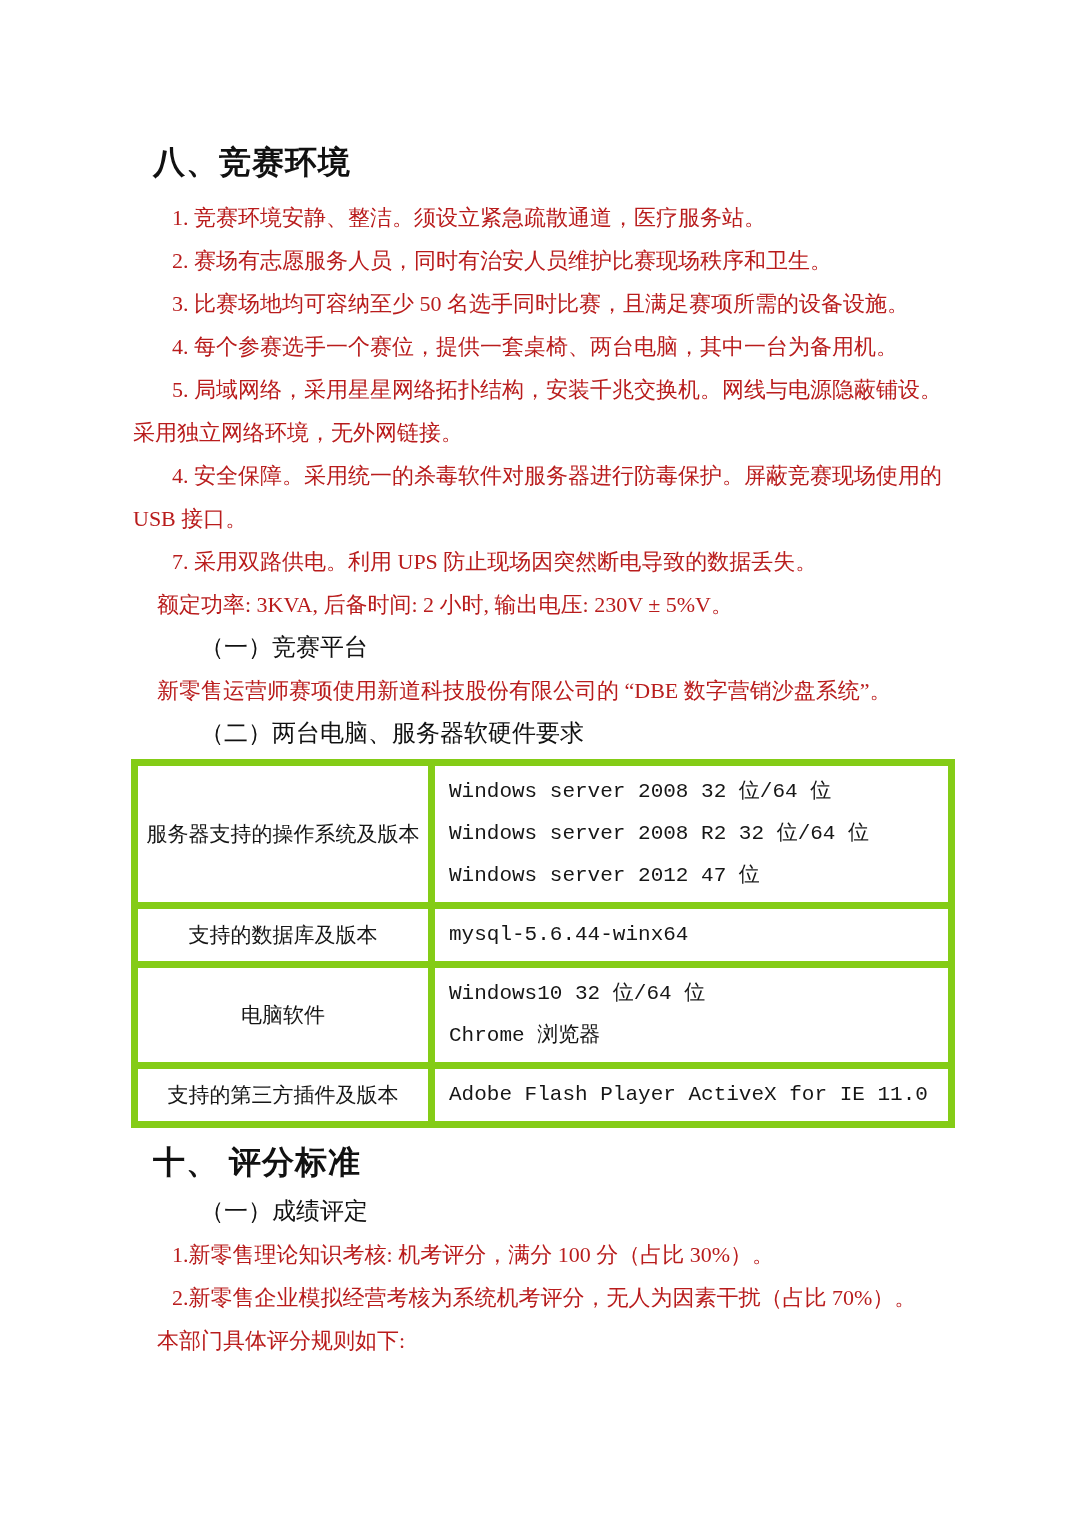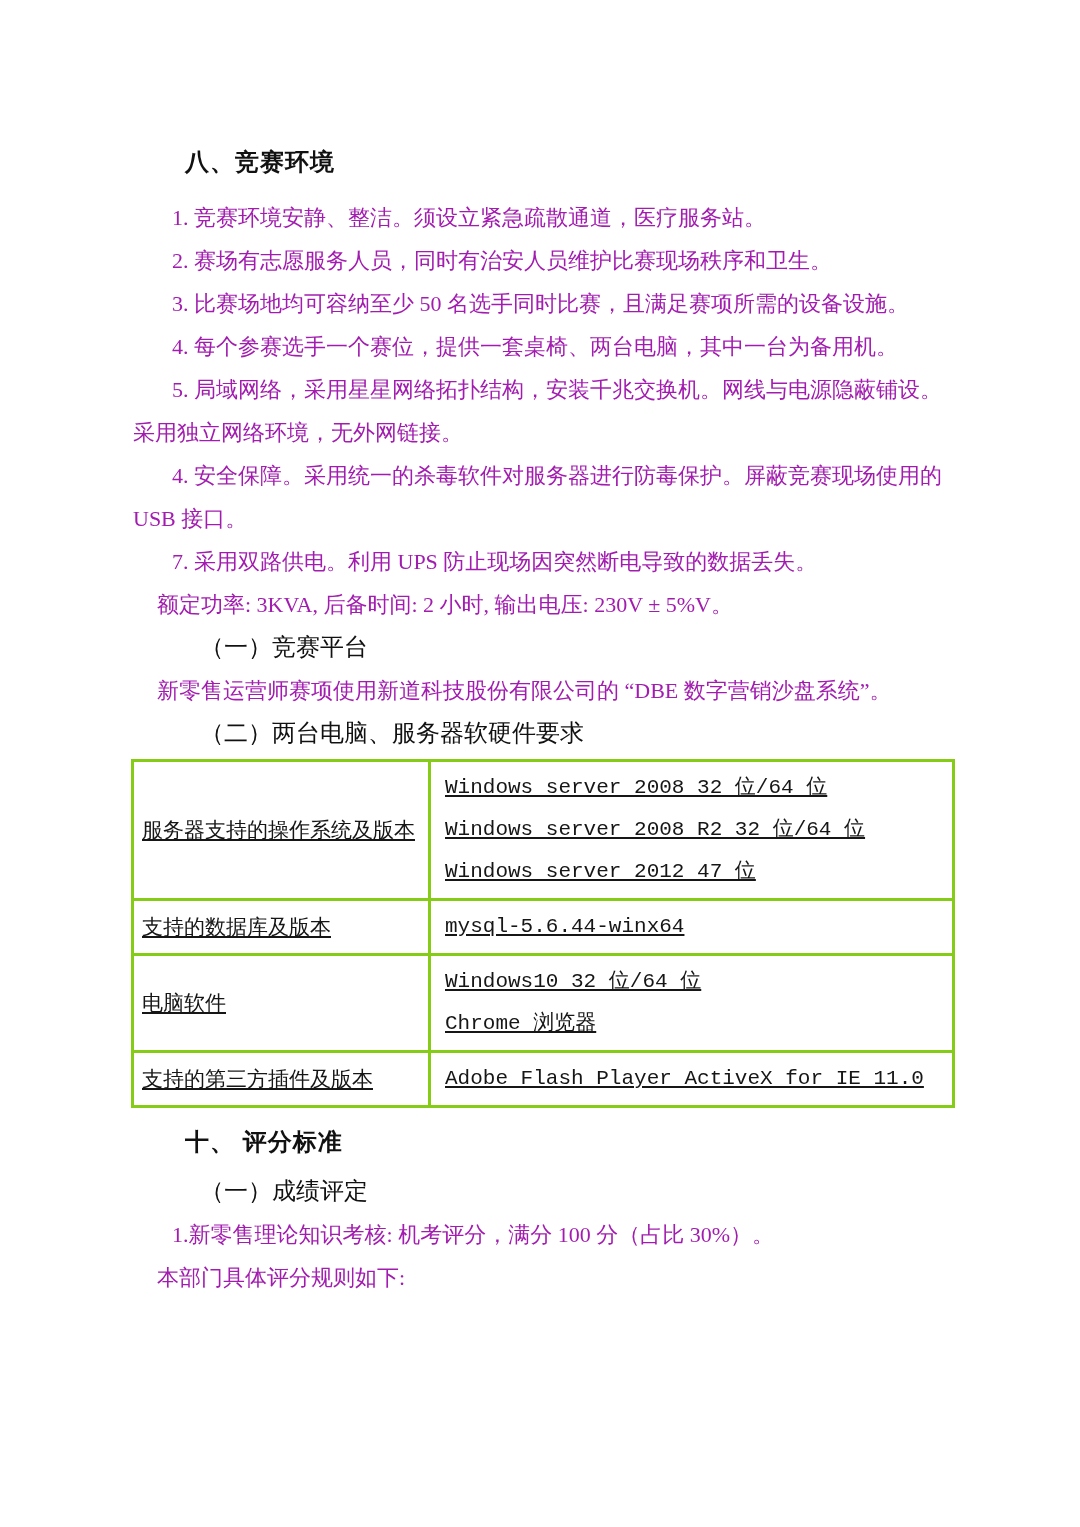--- a/index.html
+++ b/index.html
@@ -14,62 +14,62 @@
   }
   .page {
     width: 1080px;
     height: 1527px;
     padding: 142px 125px 0 133px;
   }
   
   .h-main {
     font-family: "Liberation Sans", "DejaVu Sans", sans-serif;
     font-weight: bold;
-    font-size: 24px;
+    font-size: 32px;
     line-height: 40px;
-    margin-left: 52px;
+    margin-left: 20px;
     color: #111;
     letter-spacing: 1px;
   }
   .h-main.first { margin-bottom: 14px; }
   .h-main.mid { margin-top: 9px; margin-bottom: 10px; }
   .h-main.last { margin-top: 14px; margin-bottom: 8px; }
   
   .h-sub {
     font-weight: normal;
     font-size: 24px;
     line-height: 43px;
     margin-left: 67px;
     color: #111;
   }
   
   .para {
     font-size: 22px;
     line-height: 43px;
     text-indent: 39px;
-    color: #a21caf;
+    color: #b91c1c;
   }
   .para.small-indent { text-indent: 24px; }
   .para b, .para .bold-run { font-weight: normal; }
   
   .spec-table {
     border-collapse: collapse;
     width: 824px;
     margin-left: -2px;
     margin-top: 4px;
     table-layout: fixed;
   }
   .spec-table td {
-    border: 3px solid #84cc16;
+    border: 7px solid #84cc16;
     vertical-align: middle;
-    text-decoration: underline;
   }
   .spec-table { border: 3px solid #000; }
   .spec-table .label-cell {
     width: 297px;
+    text-align: center;
     font-size: 21px;
     line-height: 28px;
     padding: 6px 8px;
     color: #161616;
   }
   .spec-table .value-cell {
     padding: 5px 10px 5px 14px;
   }
   .value-line {
     font-family: "Liberation Mono", "DejaVu Sans Mono", monospace;
@@ -126,15 +126,16 @@
       <td class="value-cell">
         <div class="value-line">Adobe Flash Player ActiveX for IE 11.0</div>
       </td>
     </tr>
   </tbody>
     </table>
 
   <div class="h-main last">十、 评分标准</div>
   <div class="h-sub">（一）成绩评定</div>
   <p class="para"><span class="bold-run">1.新零售理论知识考核:</span><span> 机考评分，满分 100 分（占比 30%）。</span></p>
+  <p class="para"><span class="bold-run">2.新零售企业模拟经营考核</span><span>为系统机考评分，无人为因素干扰（占比 70%）。</span></p>
   <p class="para small-indent">本部门具体评分规则如下:</p>
 
 </div>
 
 </body></html>

